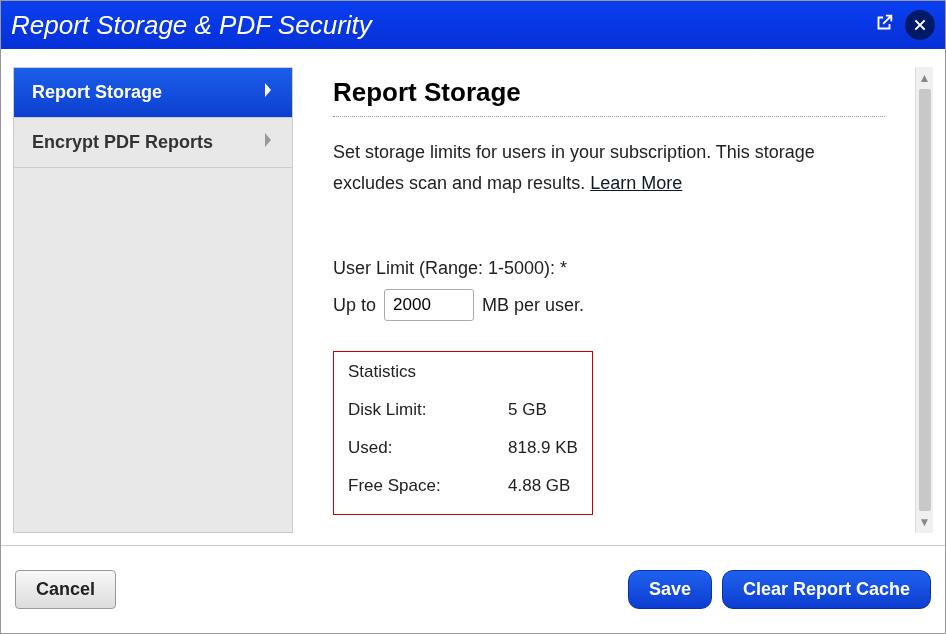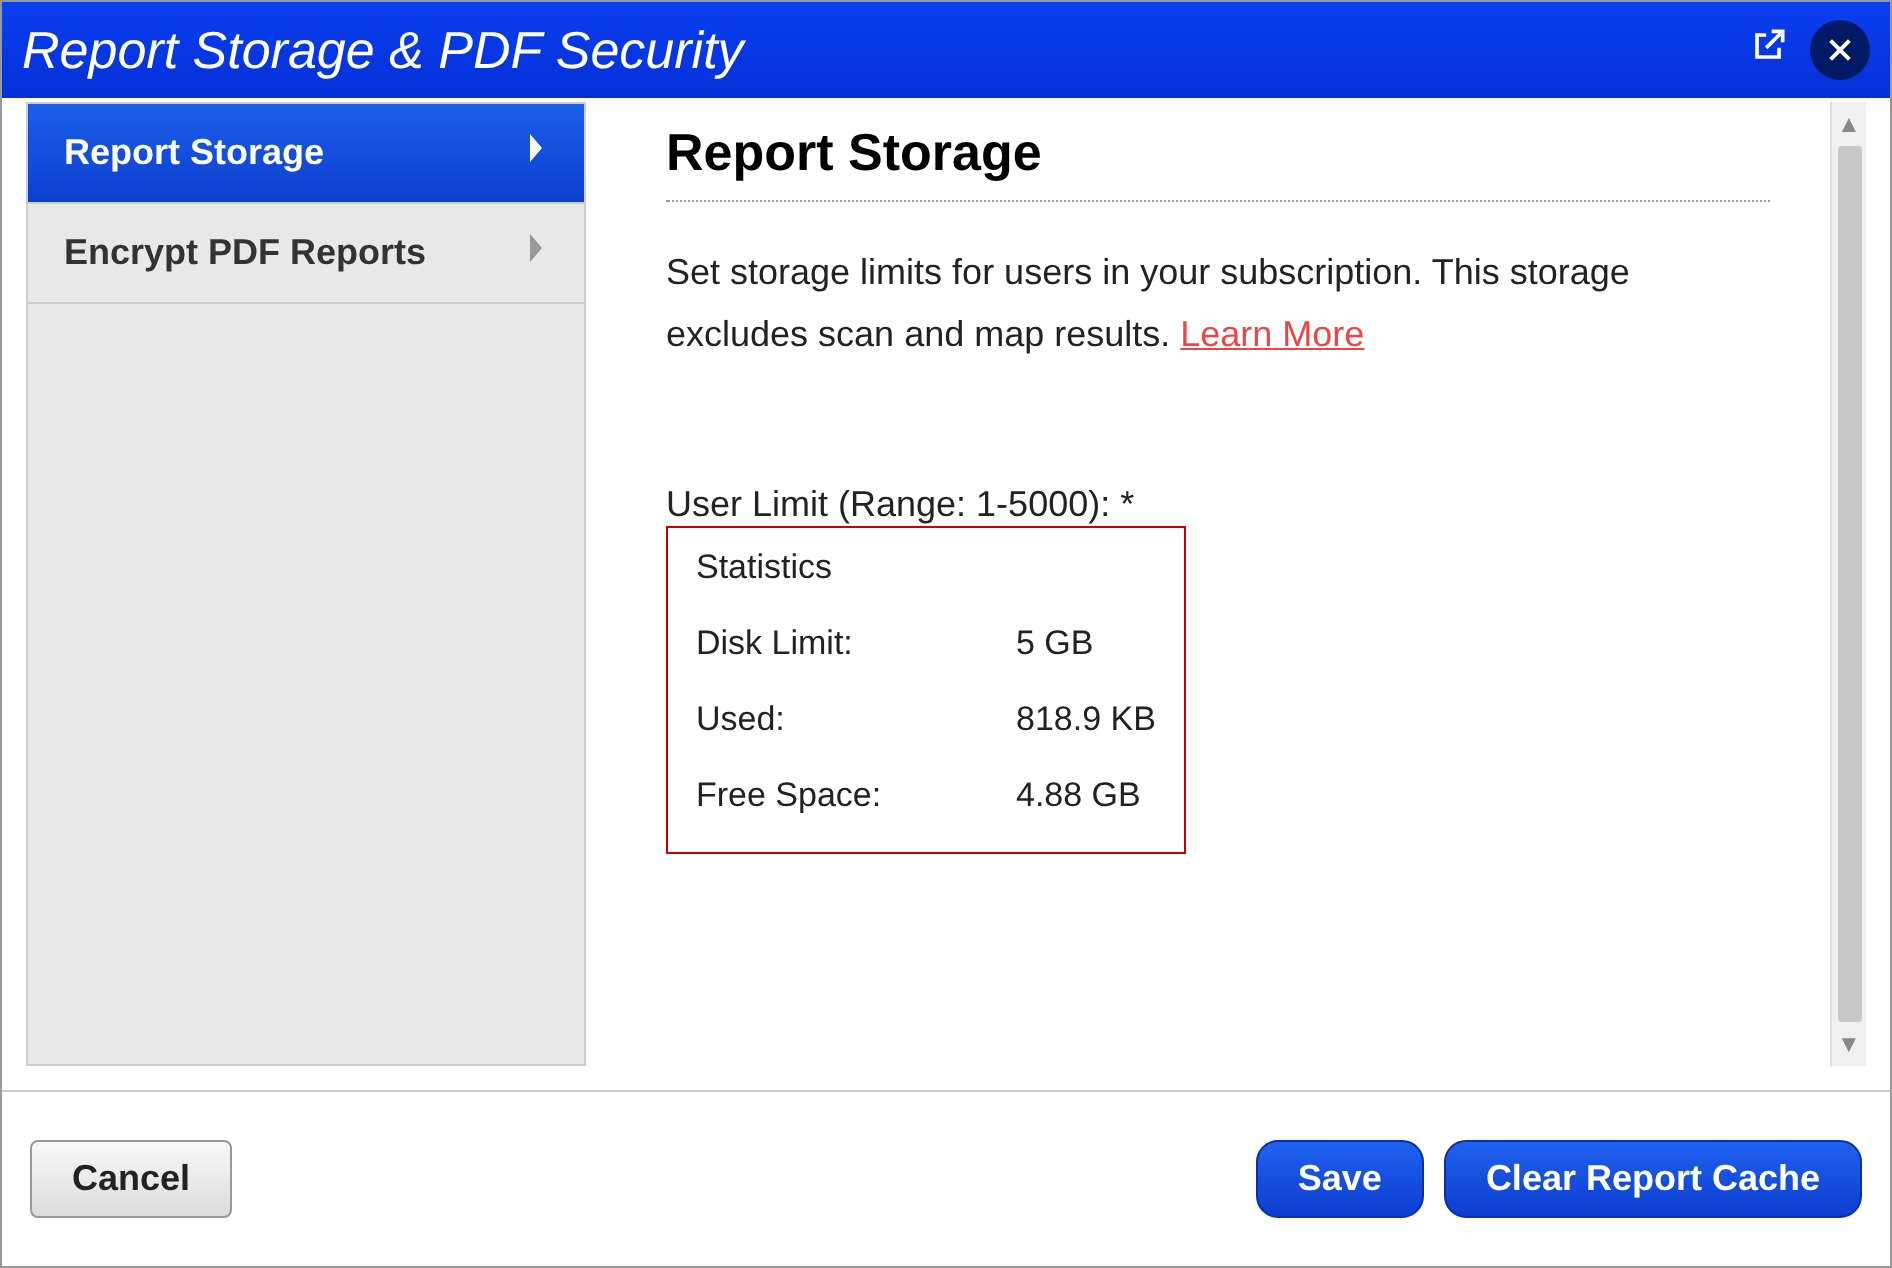--- a/index.html
+++ b/index.html
@@ -42,21 +42,21 @@
       background: #001a66;
       border-radius: 50%;
       display: flex; align-items: center; justify-content: center;
       cursor: pointer;
     }
     .close-btn svg { width: 16px; height: 16px; stroke: #fff; stroke-width: 3; }
 
     .body {
       flex: 1;
       display: flex;
-      padding: 2px 12px 12px 12px;
+      padding: 18px 12px 12px 12px;
       gap: 0;
       overflow: hidden;
     }
 
     .sidebar {
       width: 280px;
       background: #e8e8e8;
       border: 1px solid #ccc;
       flex-shrink: 0;
     }
@@ -102,27 +102,27 @@
       border-bottom: 1px dotted #999;
       margin-bottom: 20px;
     }
     .desc {
       font-size: 18px;
       color: #222;
       line-height: 1.7;
       margin-bottom: 60px;
     }
     .desc a {
-      color: #ef4444;
+      color: #0f172a;
       text-decoration: underline;
     }
     .limit-row {
       font-size: 18px;
       color: #222;
-      margin-bottom: 0;
+      margin-bottom: 10px;
     }
     .input-row {
       font-size: 18px;
       color: #222;
       margin-bottom: 30px;
       display: flex;
       align-items: center;
       gap: 8px;
     }
     .input-row input {
@@ -247,20 +247,25 @@
     <div class="content-wrap">
       <div class="content">
         <h2>Report Storage</h2>
         <div class="divider"></div>
 
         <p class="desc">
           <span>Set storage limits for users in your subscription. This storage excludes scan and map results. </span><a href="#">Learn More</a>
         </p>
 
         <div class="limit-row">User Limit (Range: 1-5000): *</div>
+        <div class="input-row">
+          <span>Up to</span>
+          <input type="text" value="2000" style="">
+          <span>MB per user.</span>
+        </div>
 
         <div class="stats-box">
           <div class="stats-title">Statistics</div>
           <div class="stats-row">
             <span class="stats-label">Disk Limit:</span>
             <span class="stats-value">5 GB</span>
           </div>
           <div class="stats-row">
             <span class="stats-label">Used:</span>
             <span class="stats-value">818.9 KB</span>

